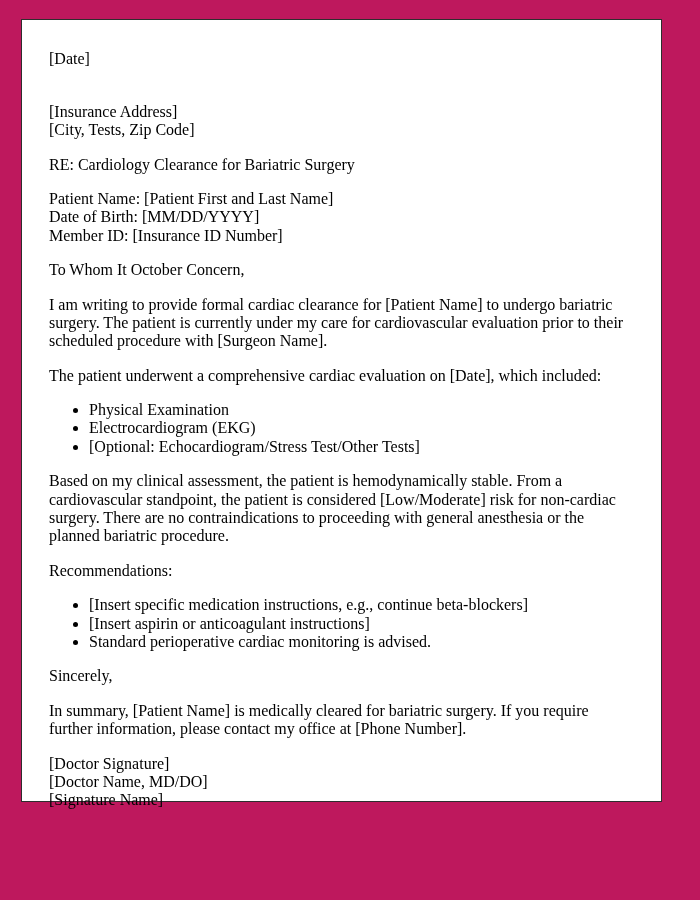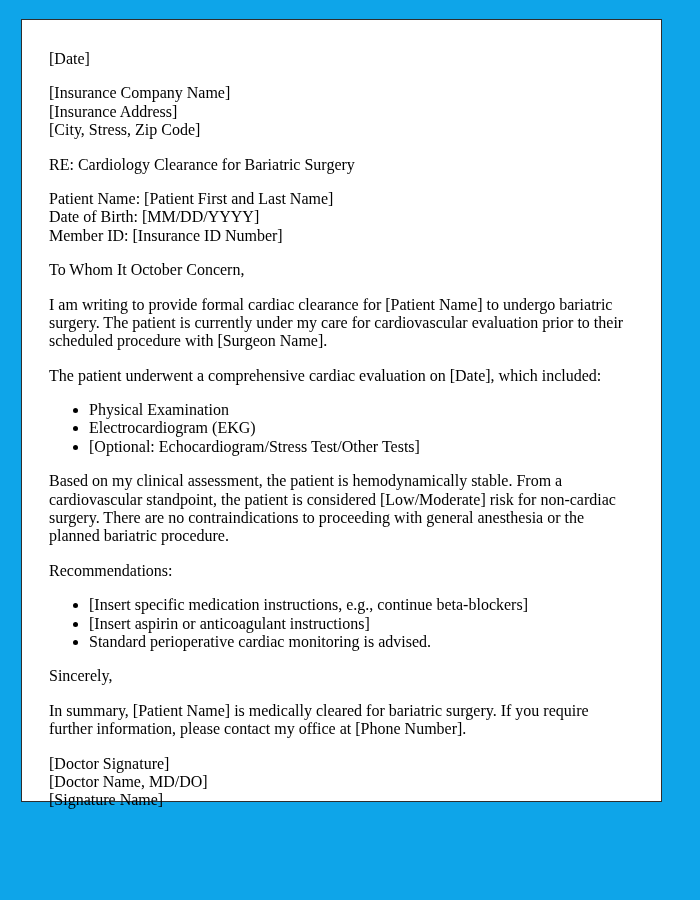--- a/index.html
+++ b/index.html
@@ -4,21 +4,21 @@
 <style>
   html, body {
     margin: 0;
     padding: 0;
     background: #ffffff;
   }
   .viewport {
     position: relative;
     width: 700px;
     height: 900px;
-    background: #0ea5e9;
+    background: #be185d;
     overflow: hidden;
     font-family: "Liberation Serif", "DejaVu Serif", serif;
     font-size: 16px;
     line-height: 1.15;
     color: #000000;
   }
   
   .clip {
     position: absolute;
     left: 0;
@@ -55,23 +55,23 @@
 </style>
 </head>
 <body>
 
 <div class="viewport">
   <div class="clip">
     <div class="doc">
 
       <p>[Date]</p>
 
-      <p><span>[Insurance Company Name]</span><br>
+      <p><br>
         <span>[Insurance Address]</span><br>
-        <span>[City, Stress, Zip Code]</span></p>
+        <span>[City, Tests, Zip Code]</span></p>
 
       <p class="bold">RE: Cardiology Clearance for Bariatric Surgery</p>
 
       <p><span class="bold">Patient Name:</span> <span>[Patient First and Last Name]</span><br>
         <span class="bold">Date of Birth:</span> <span>[MM/DD/YYYY]</span><br>
         <span class="bold">Member ID:</span> <span>[Insurance ID Number]</span></p>
 
       <p>To Whom It October Concern,</p>
 
       <p>I am writing to provide formal cardiac clearance for [Patient Name] to undergo bariatric surgery. The patient is currently under my care for cardiovascular evaluation prior to their scheduled procedure with [Surgeon Name].</p>

